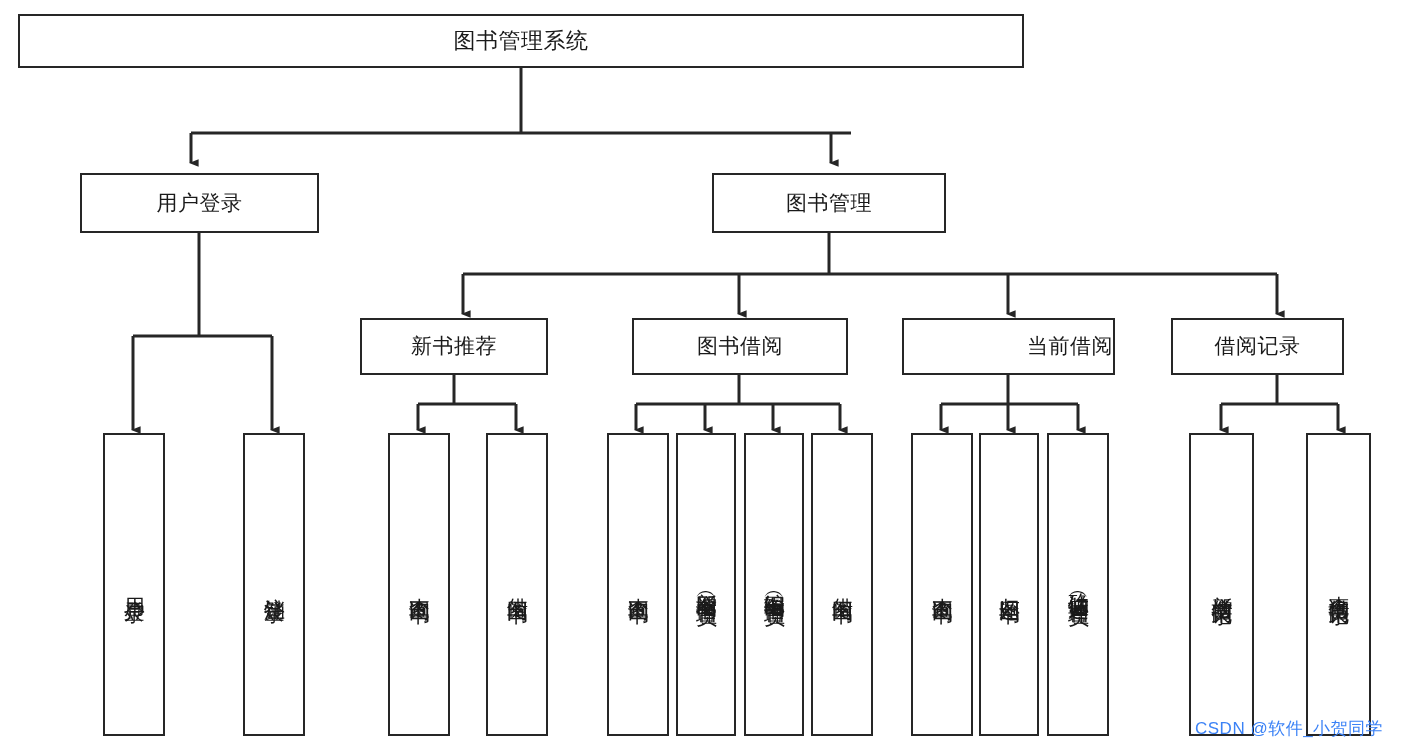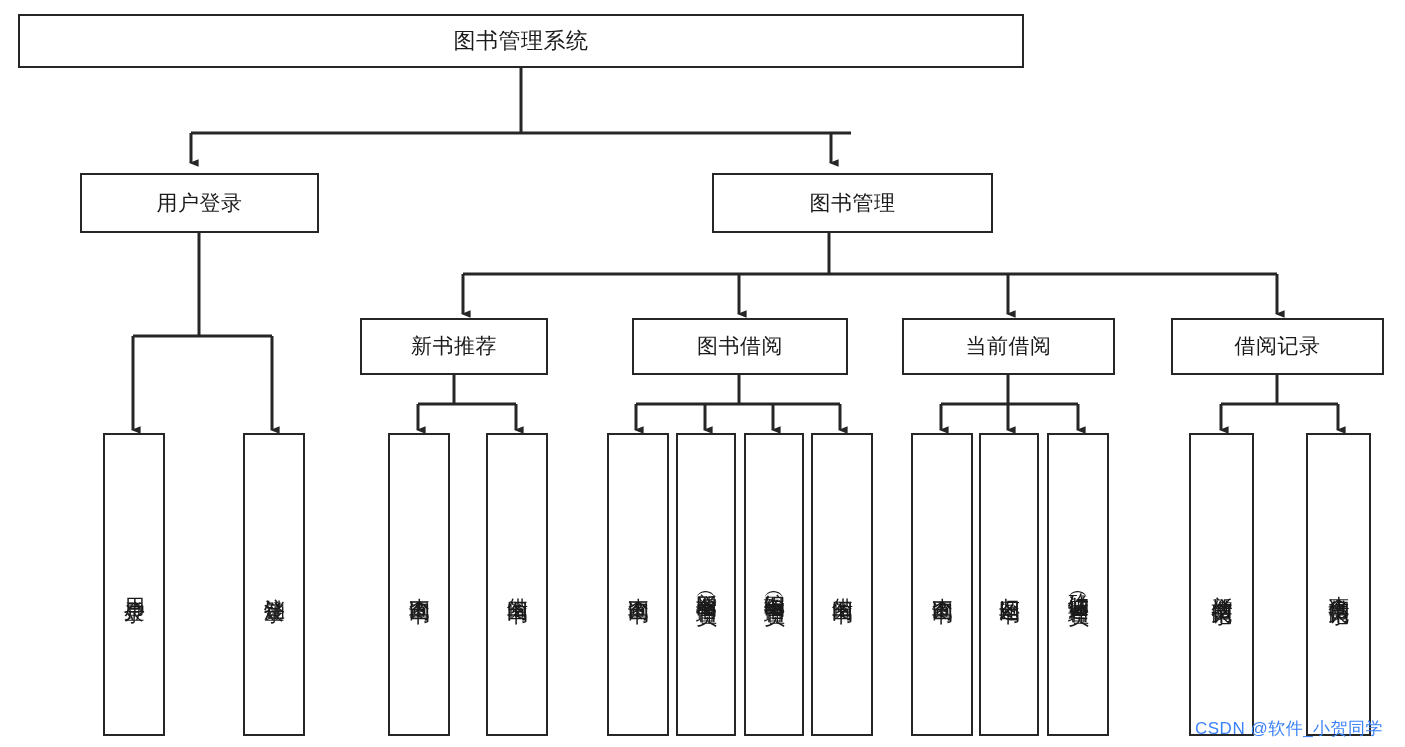--- a/index.html
+++ b/index.html
@@ -127,37 +127,37 @@
   </svg>
 
   <div class="node horiz root" style="left:18px; top:14px; width:1006px; height:54px;">
     <span class="label">图书管理系统</span>
   </div>
 
   <div class="node horiz" style="left:80px; top:173px; width:239px; height:60px;">
     <span class="label">用户登录</span>
   </div>
 
-  <div class="node horiz" style="left:712px; top:173px; width:281px; height:60px;">
+  <div class="node horiz" style="left:712px; top:173px; width:234px; height:60px;">
     <span class="label">图书管理</span>
   </div>
 
   <div class="node horiz" style="left:360px; top:318px; width:188px; height:57px;">
     <span class="label">新书推荐</span>
   </div>
 
   <div class="node horiz" style="left:632px; top:318px; width:216px; height:57px;">
     <span class="label">图书借阅</span>
   </div>
 
-  <div class="node horiz" style="left:902px; top:318px; width:213px; height:57px;">
+  <div class="node horiz" style="left:902px; top:318px; width:213px; height:57px;justify-content:flex-end;">
     <span class="label">当前借阅</span>
   </div>
 
-  <div class="node horiz" style="left:1171px; top:318px; width:213px; height:57px;">
+  <div class="node horiz" style="left:1171px; top:318px; width:173px; height:57px;">
     <span class="label">借阅记录</span>
   </div>
 
   <div class="node vert" style="left:103px; top:433px; width:62px; height:303px;">
     <span class="label">用户登录</span>
   </div>
 
   <div class="node vert" style="left:243px; top:433px; width:62px; height:303px;">
     <span class="label">注销登录</span>
   </div>

